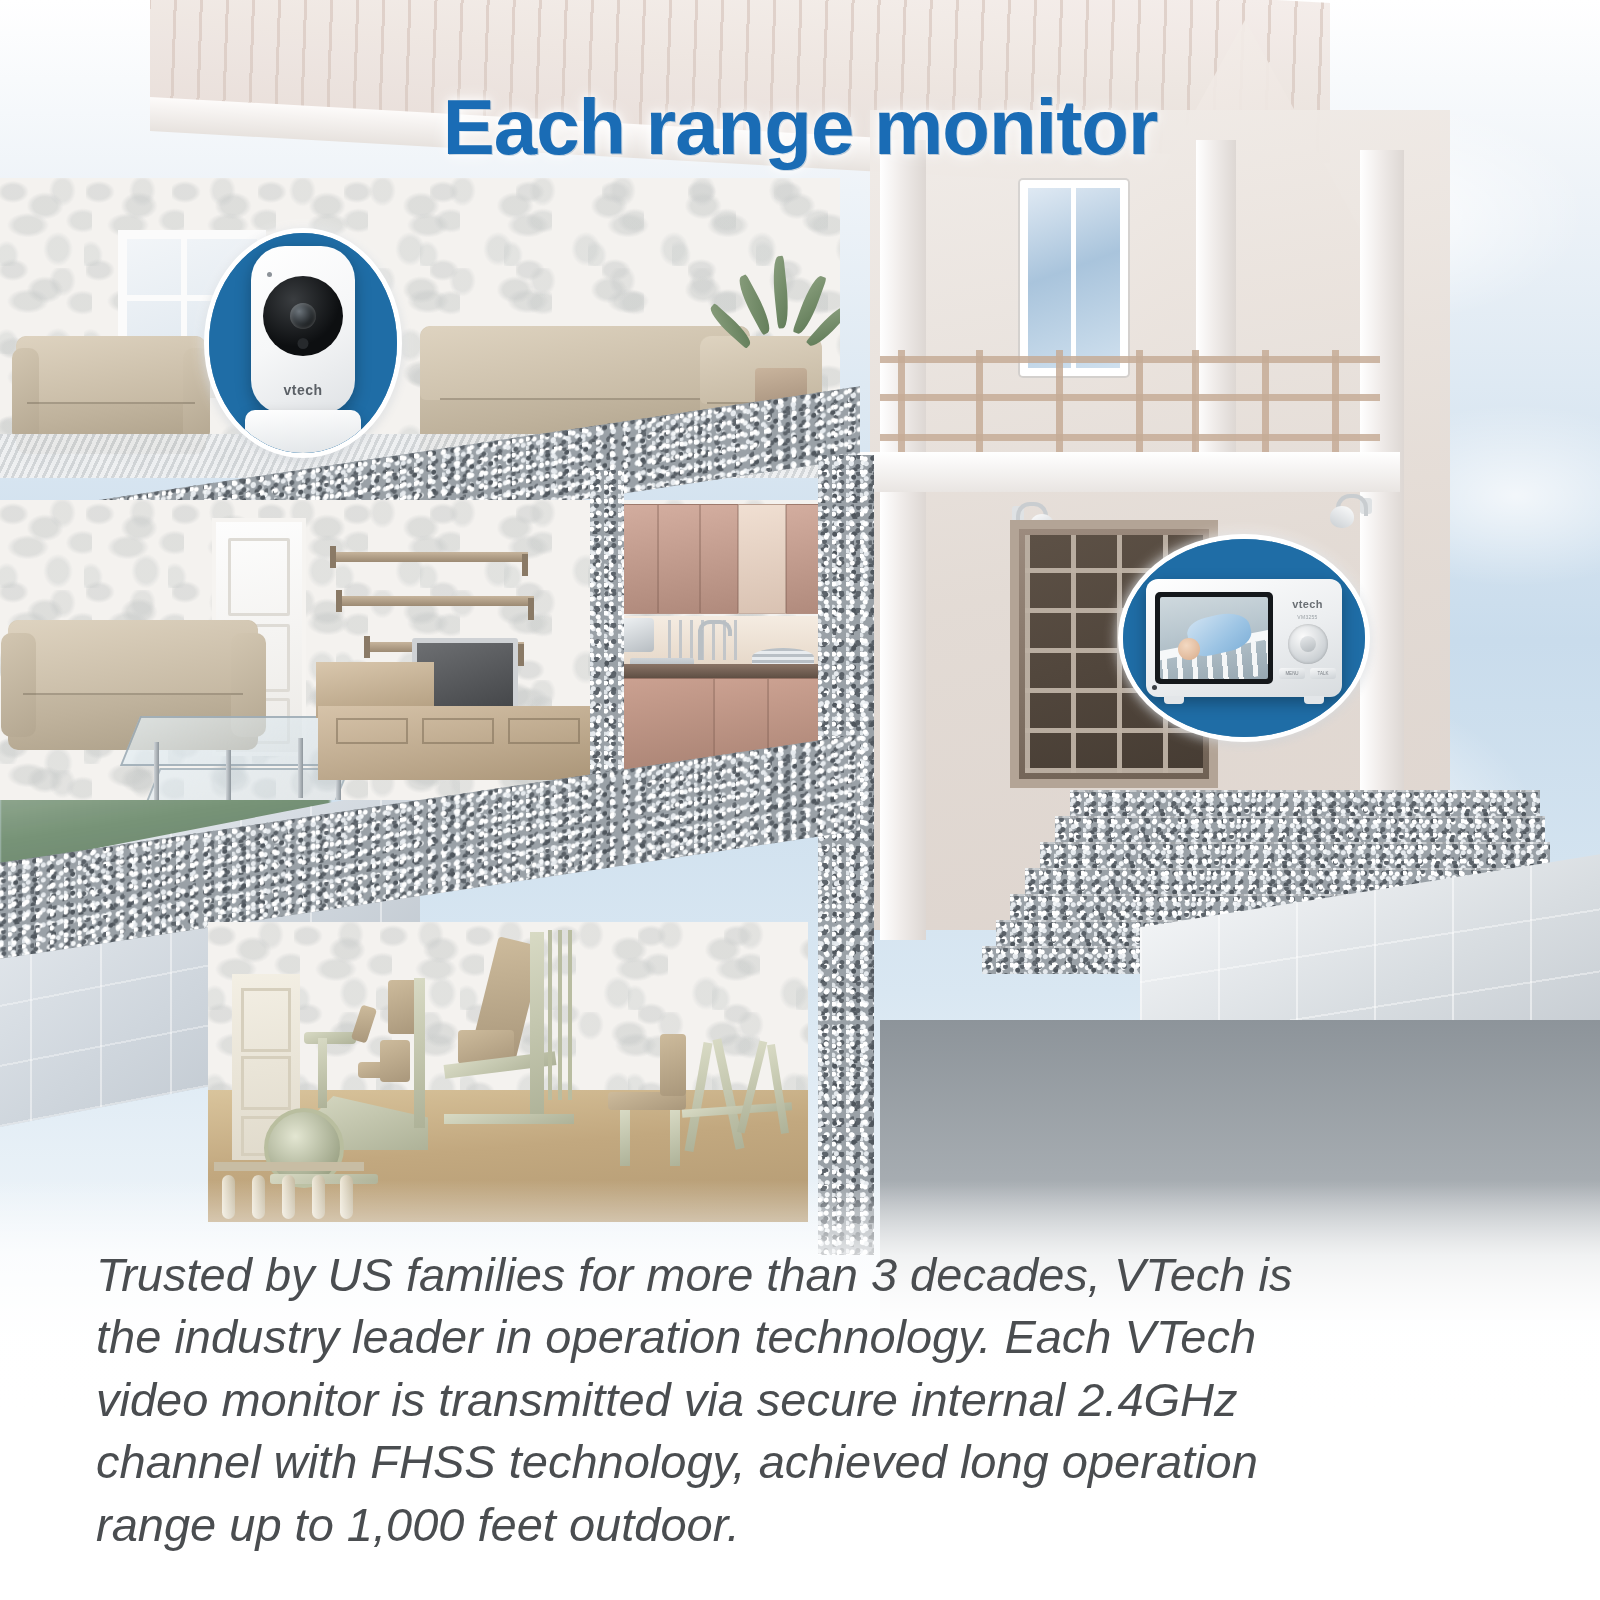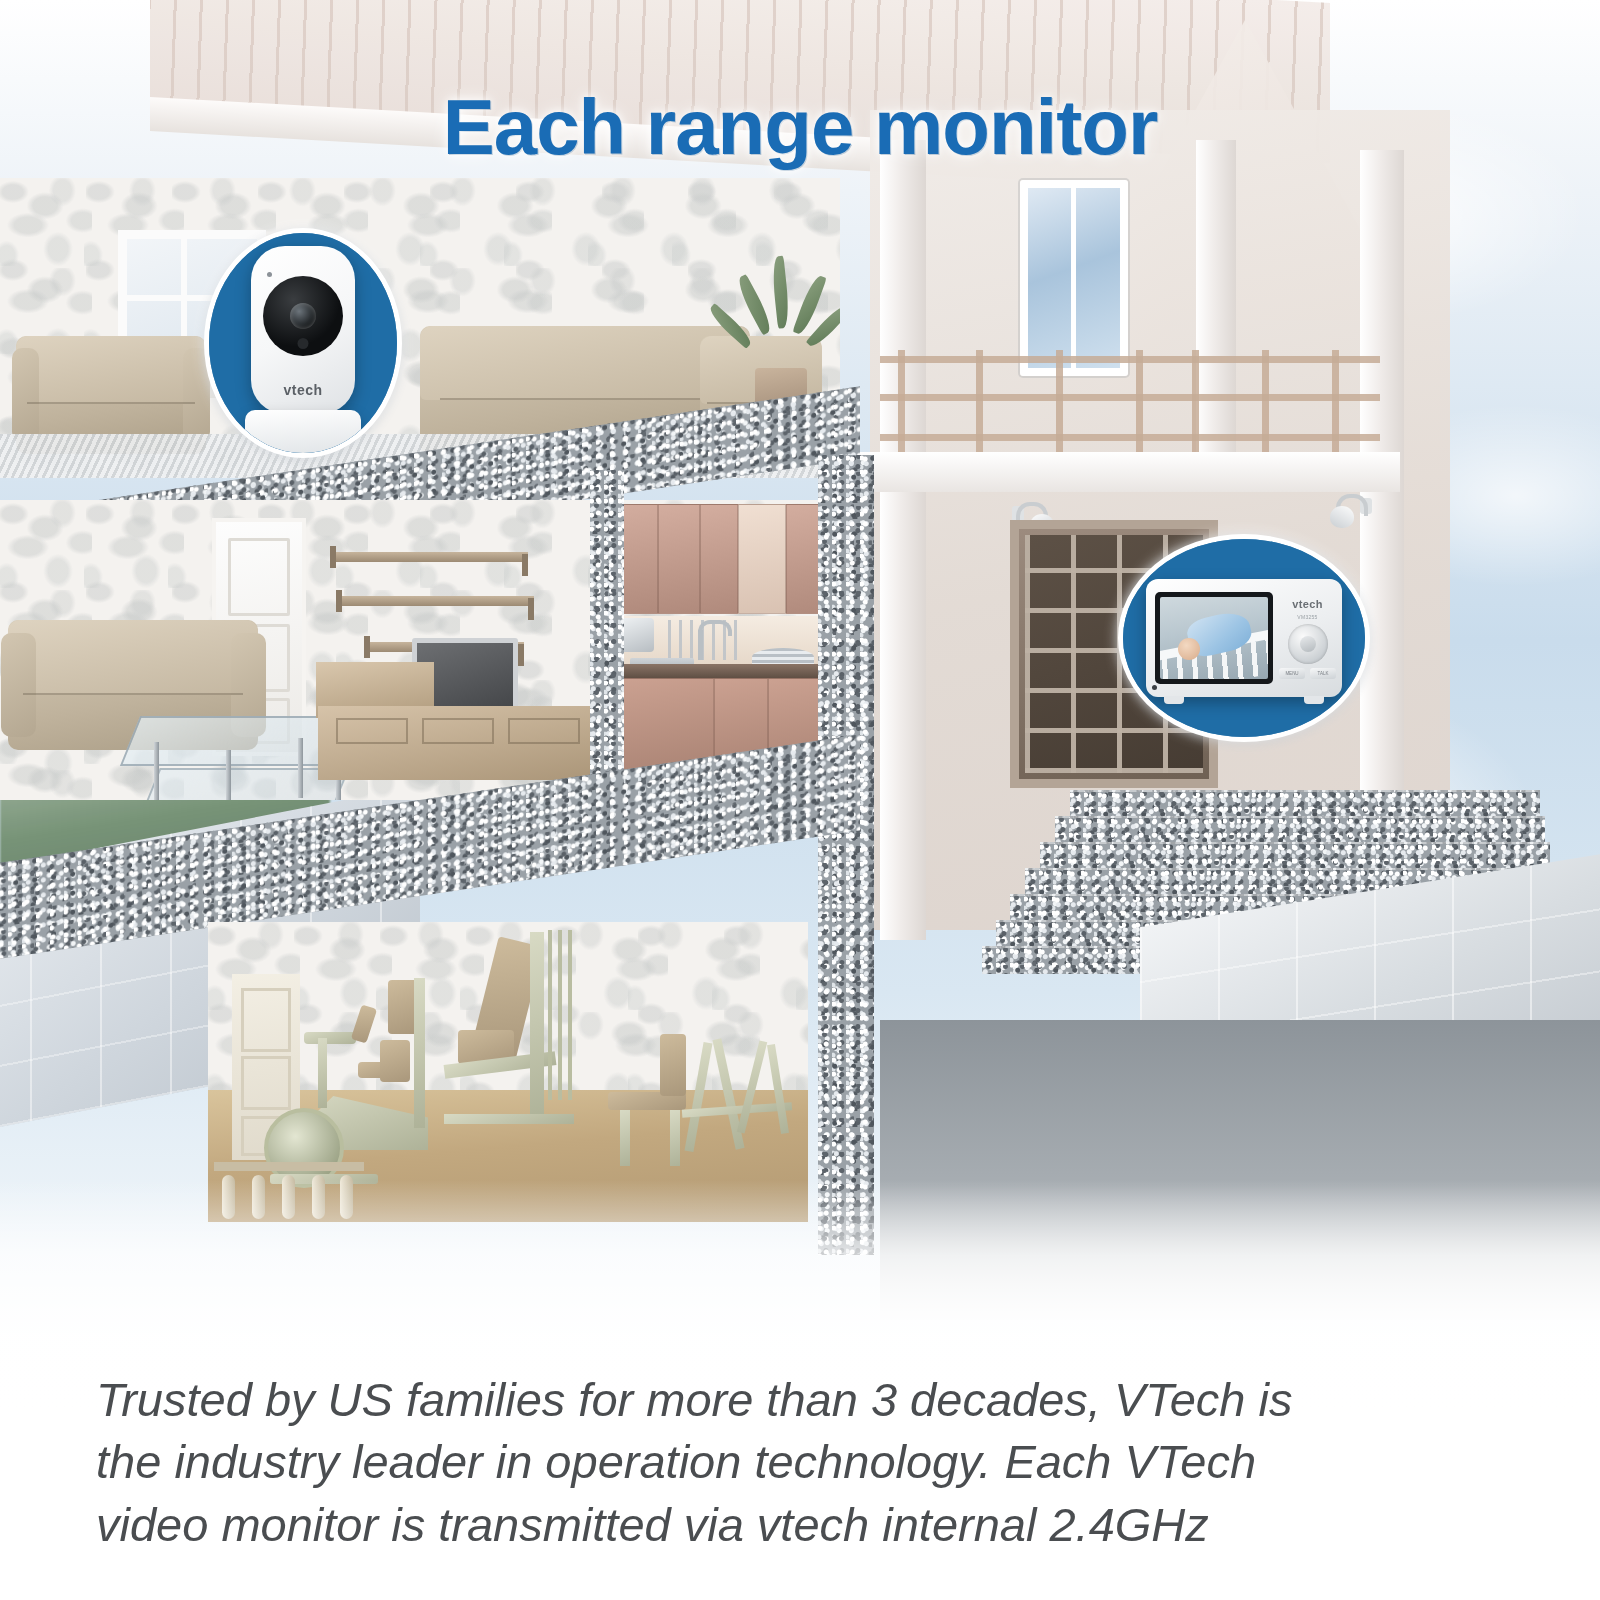--- a/index.html
+++ b/index.html
@@ -738,16 +738,18 @@
       <div class="mon-foot" style="right:18px;"></div>
     </div>
   </div>
 
   <div class="title">Each range monitor</div>
 
   <div class="caption-fade"></div>
   <div class="caption">
     <span>Trusted by US families for more than 3 decades, VTech is</span>
     <span>the industry leader in operation technology. Each VTech</span>
-    <span>video monitor is transmitted via vtech internal 2.4GHz</span>
+    <span>video monitor is transmitted via secure internal 2.4GHz</span>
+    <span>channel with FHSS technology, achieved long operation</span>
+    <span>range up to 1,000 feet outdoor.</span>
   </div>
 
 </div>
 
 </body></html>

